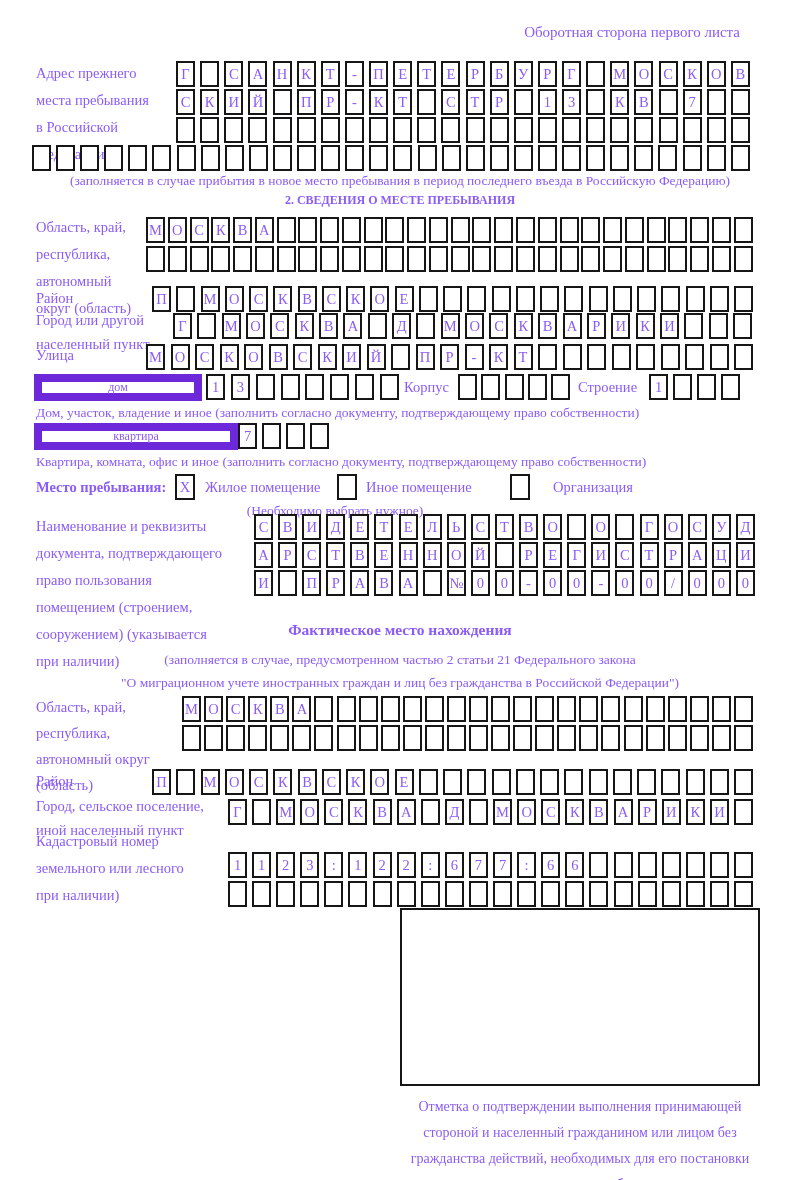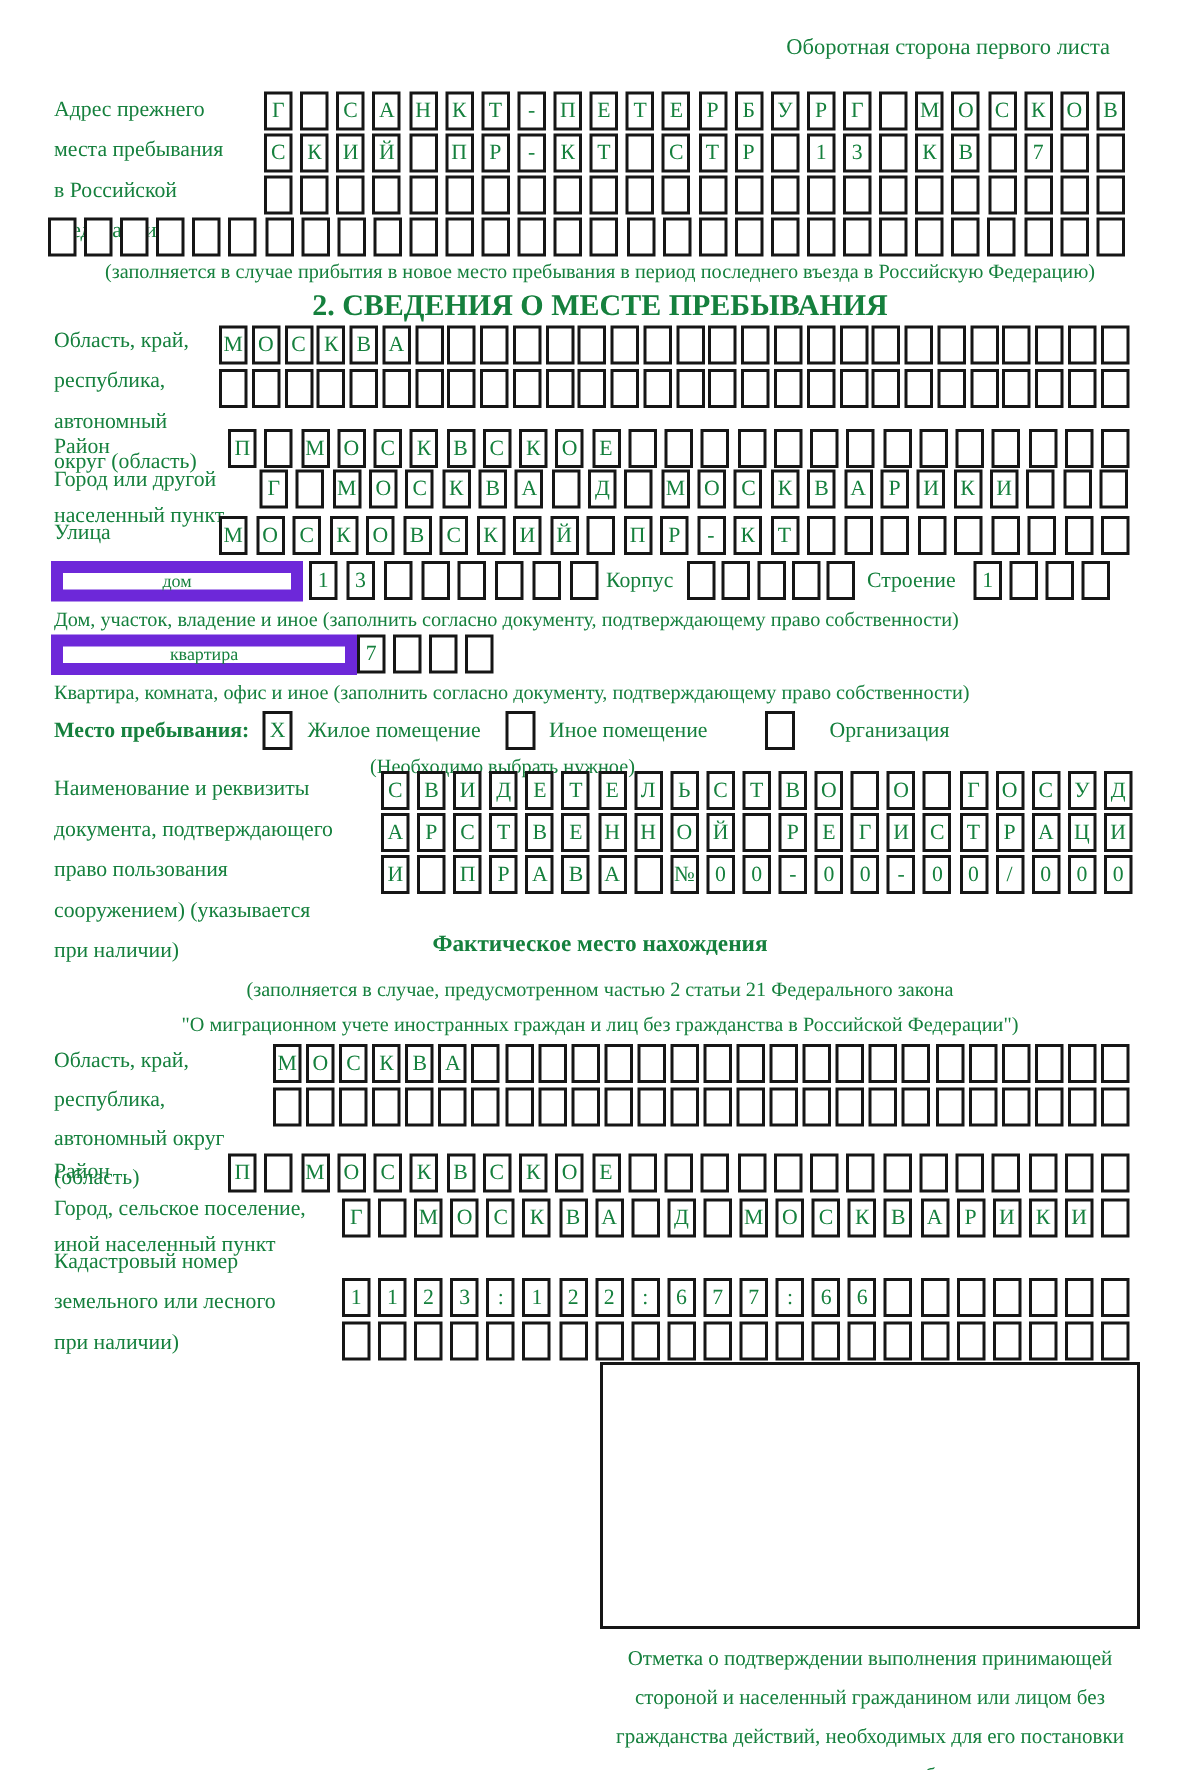--- a/index.html
+++ b/index.html
@@ -1,18 +1,18 @@
 <!DOCTYPE html>
 <html><head>
 <meta charset="utf-8">
 <style>
   html,body{margin:0;padding:0;background:#fff;}
   .page{
     position:relative;width:800px;height:1180px;background:#ffffff;
-    font-family:"Liberation Serif","DejaVu Serif",serif;color:#15803d;overflow:hidden;
+    font-family:"Liberation Serif","DejaVu Serif",serif;color:#8b5cf6;overflow:hidden;
   }
   .abs{position:absolute;}
   .lbl{font-size:14.5px;line-height:27px;}
   .lbl-tight{font-size:14.5px;line-height:24px;}
   .caption{font-size:13.5px;}
   .center{text-align:center;}
   .bold{font-weight:bold;}
   .cellrow{display:flex;justify-content:space-between;}
   .cell{
     width:19px;height:26px;box-sizing:border-box;border:2px solid #161616;
@@ -148,21 +148,21 @@
       <span class="cell"></span>
       <span class="cell"></span>
       <span class="cell"></span>
       <span class="cell"></span>
       <span class="cell"></span>
       <span class="cell"></span>
       <span class="cell"></span>
     </div>
   <div class="abs caption center" style="left:0;right:0;top:173px;">(заполняется в случае прибытия в новое место пребывания в период последнего въезда в Российскую Федерацию)</div>
 
-  <div class="abs center bold" style="left:0;right:0;top:193px;font-size:20px;">2. СВЕДЕНИЯ О МЕСТЕ ПРЕБЫВАНИЯ</div>
+  <div class="abs center bold" style="left:0;right:0;top:193px;font-size:12px;">2. СВЕДЕНИЯ О МЕСТЕ ПРЕБЫВАНИЯ</div>
 
   <div class="abs lbl" style="left:36px;top:214px;width:120px;">
       <div>Область, край,</div>
       <div>республика,</div>
       <div>автономный</div>
       <div>округ (область)</div>
     </div>
   <div class="abs cellrow" style="left:146px;top:217px;width:607px;">
       <span class="cell">М</span>
       <span class="cell">О</span>
@@ -356,20 +356,21 @@
   <div class="abs checkbox" style="left:337px;top:474px;"></div>
   <div class="abs lbl" style="left:366px;top:474px;">Иное помещение</div>
   <div class="abs checkbox" style="left:510px;top:474px;"></div>
   <div class="abs lbl" style="left:553px;top:474px;">Организация</div>
   <div class="abs caption center" style="left:165px;top:503px;width:340px;">(Необходимо выбрать нужное)</div>
 
   <div class="abs lbl" style="left:36px;top:513px;width:215px;">
       <div>Наименование и реквизиты</div>
       <div>документа, подтверждающего</div>
       <div>право пользования</div>
+      <div>помещением (строением,</div>
       <div>сооружением) (указывается</div>
       <div>при наличии)</div>
     </div>
   <div class="abs cellrow" style="left:254px;top:514px;width:501px;">
       <span class="cell">С</span>
       <span class="cell">В</span>
       <span class="cell">И</span>
       <span class="cell">Д</span>
       <span class="cell">Е</span>
       <span class="cell">Т</span>

